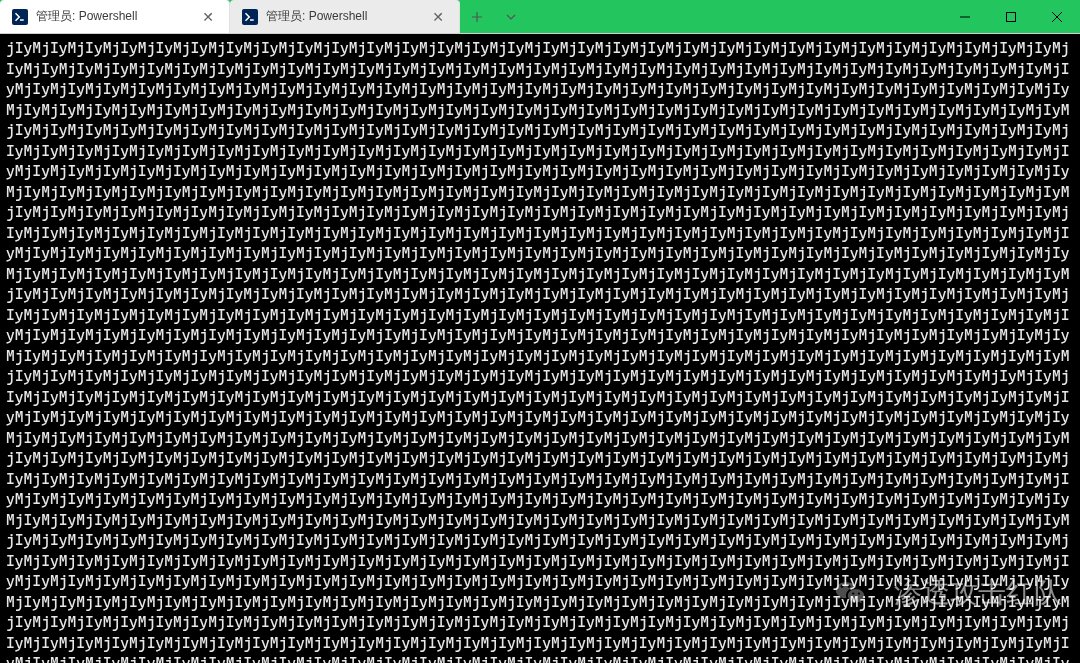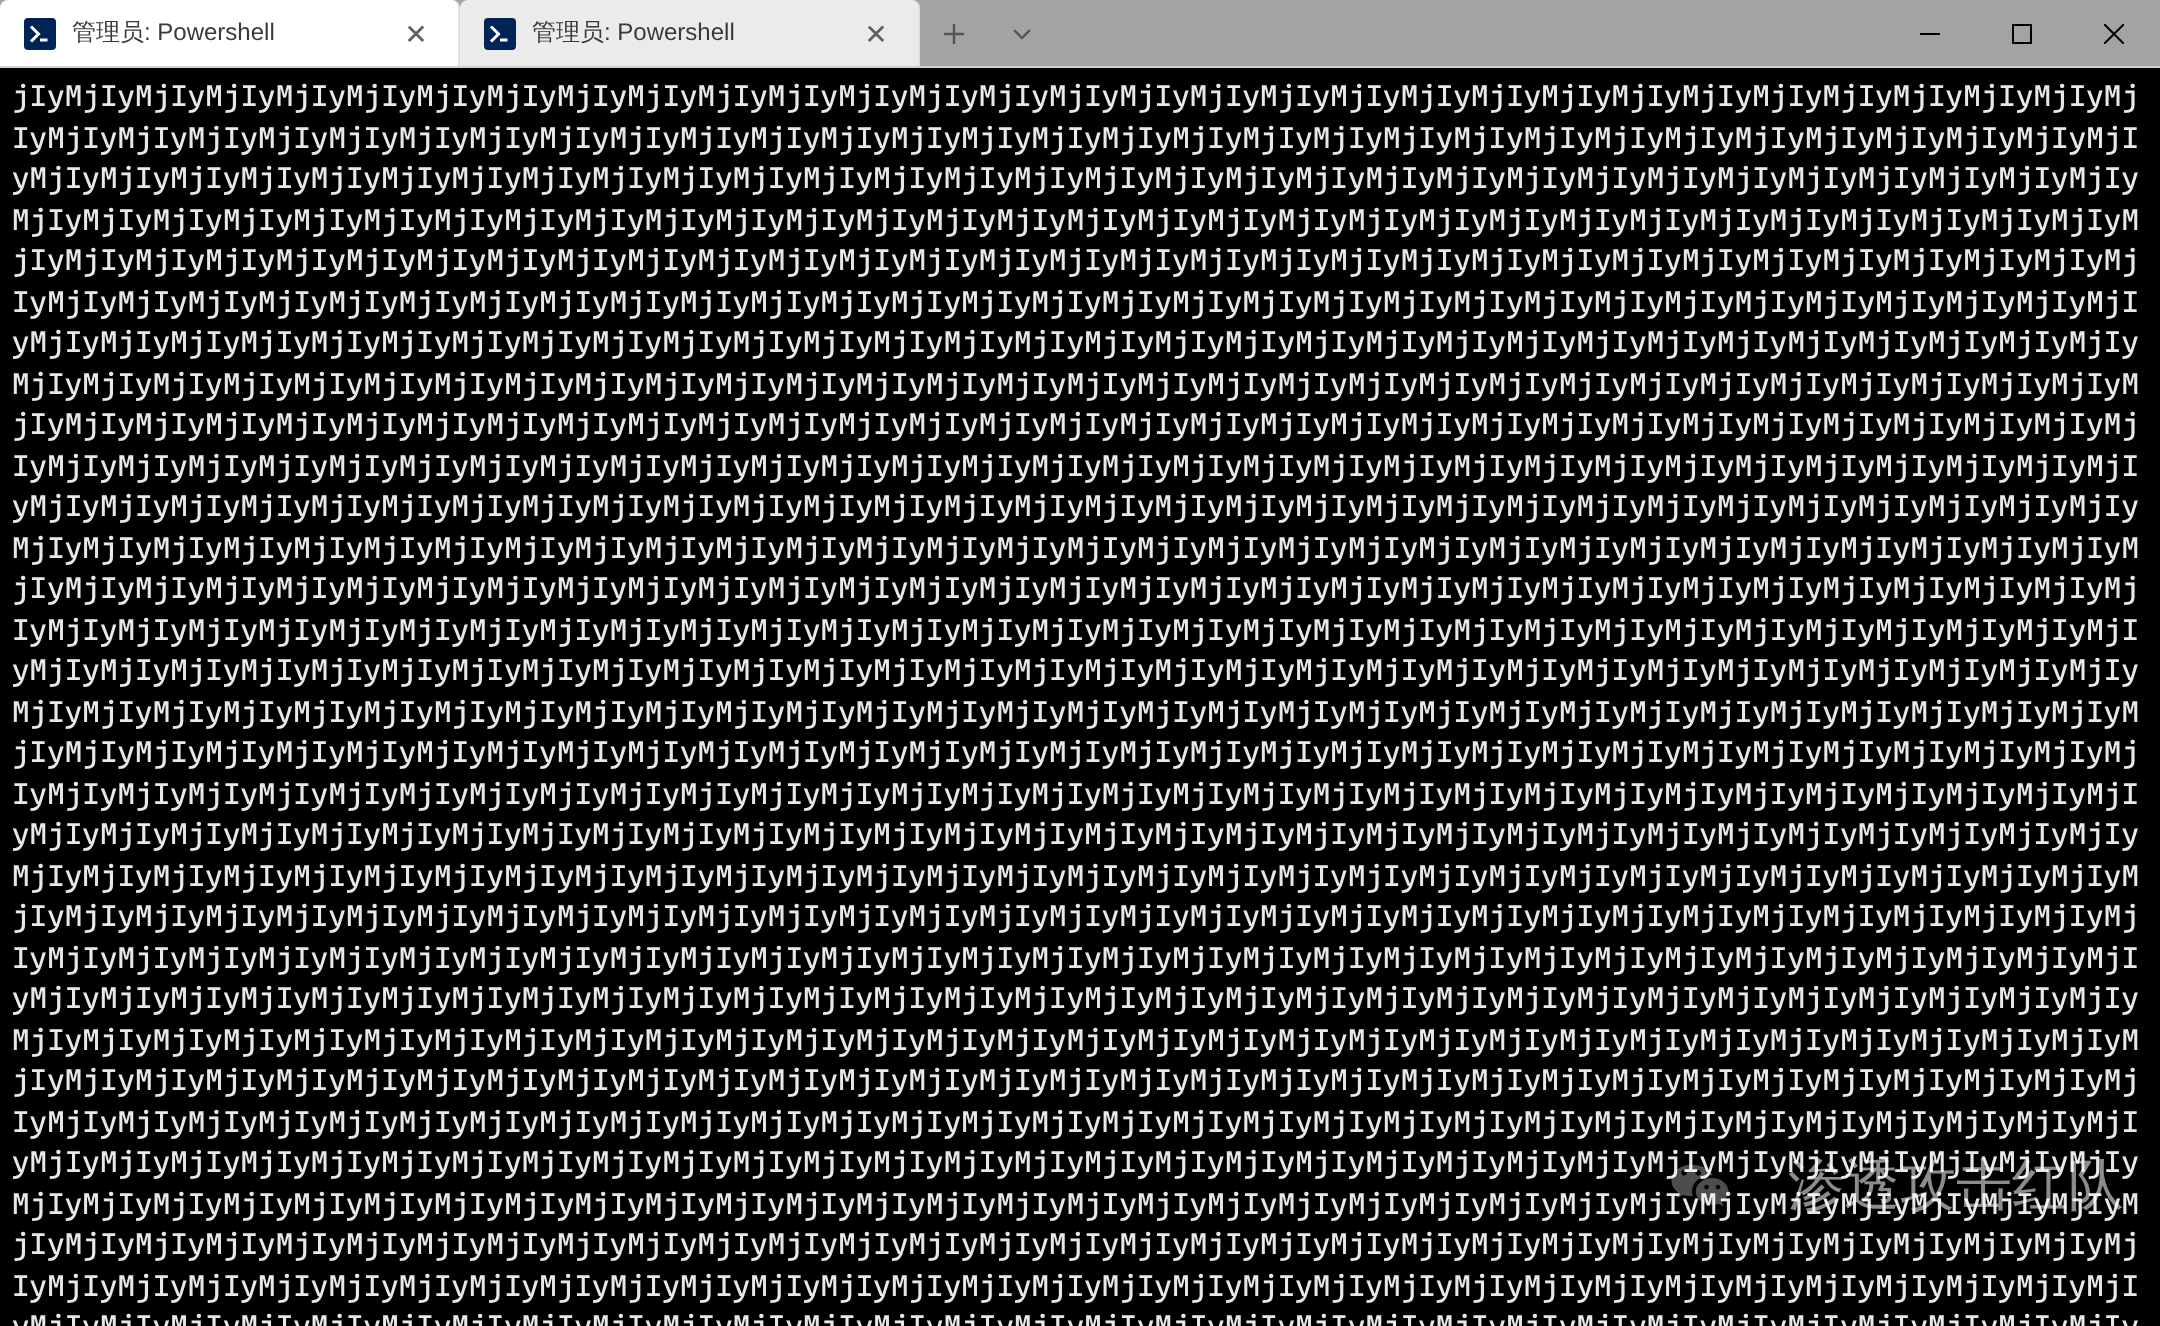--- a/index.html
+++ b/index.html
@@ -2,21 +2,21 @@
 <html><head>
 <meta charset="utf-8">
 <style>
   * { margin: 0; padding: 0; box-sizing: border-box; }
   html, body { width: 1080px; height: 663px; overflow: hidden; font-family: "Segoe UI", "Microsoft YaHei", sans-serif; }
   body { background: #000; display: flex; flex-direction: column; }
 
   
   .titlebar {
     height: 34px;
-    background: #a3a3a3;
+    background: #22c55e;
     display: flex;
     align-items: stretch;
     border-bottom: 1px solid #d0d0d0;
     font-size: 12px;
     color: #3a3a3a;
   }
   .tab {
     display: flex;
     align-items: center;
     gap: 8px;

